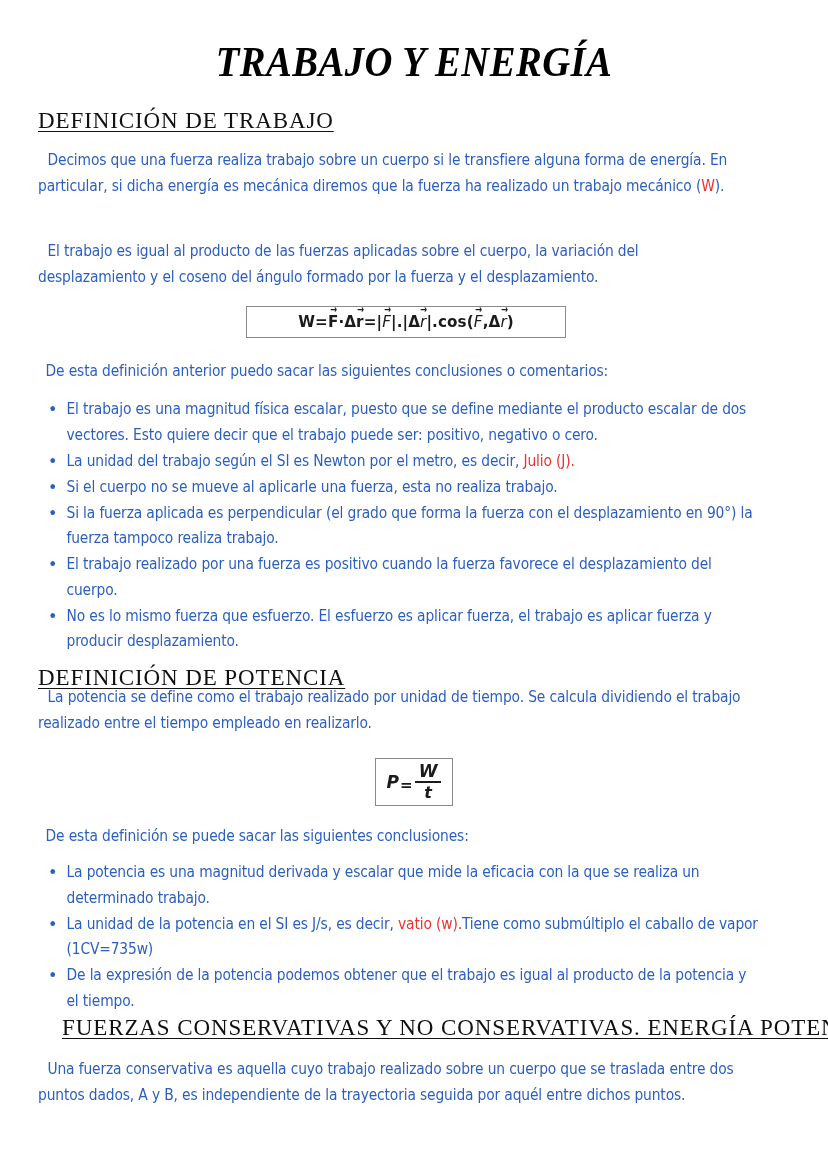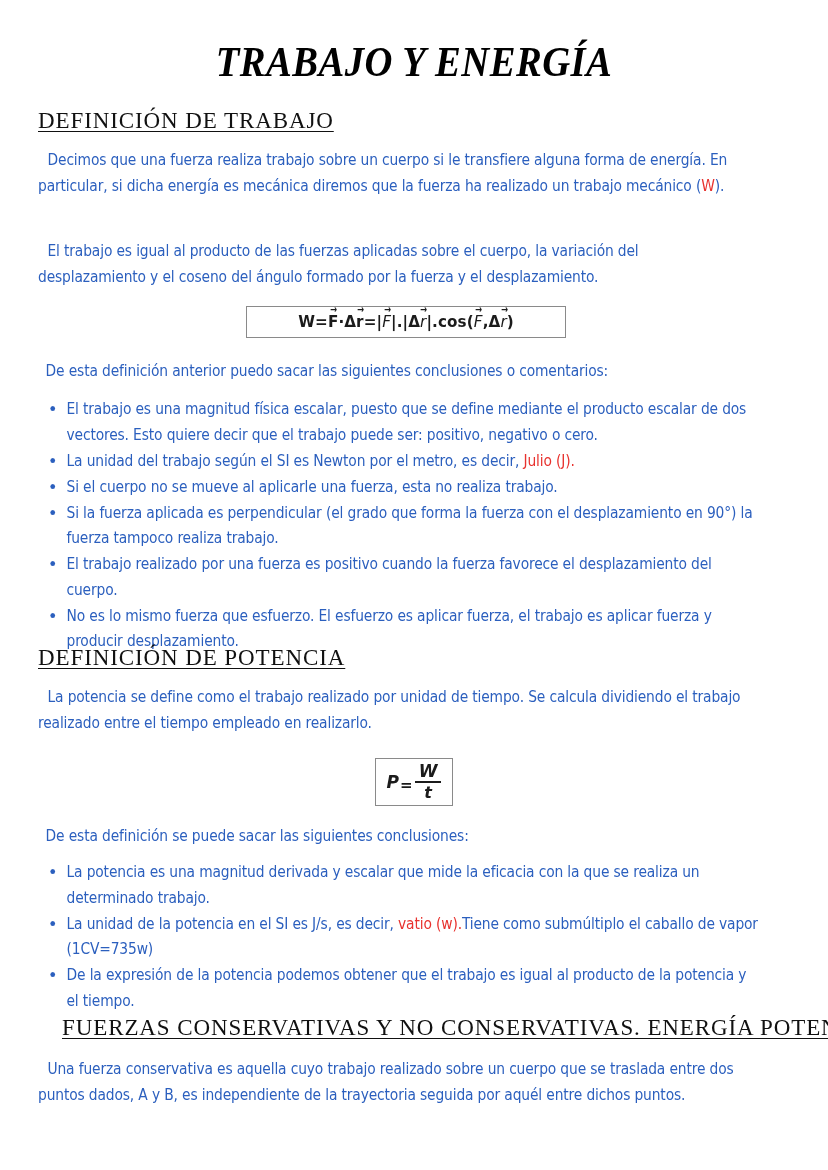--- a/index.html
+++ b/index.html
@@ -50,21 +50,21 @@
     font-size: 23px;
     line-height: 21px;
     letter-spacing: 0.9px;
     color: #111111;
     text-decoration: underline;
     text-underline-offset: 3px;
     text-decoration-thickness: 1.2px;
     white-space: nowrap;
   }
   .section-heading.h-trabajo   { top: 110px; }
-  .section-heading.h-potencia  { top: 647px; }
+  .section-heading.h-potencia  { top: 667px; }
   .section-heading.h-fuerzas   { top: 1017px; margin-left: 24px; }
 
   
   .hand {
     font-family: "DejaVu Sans", "Liberation Sans", sans-serif;
     color: #2b5fbe;
     font-size: 16.2px;
     line-height: 25.5px;
     letter-spacing: -0.15px;
     font-stretch: condensed;

